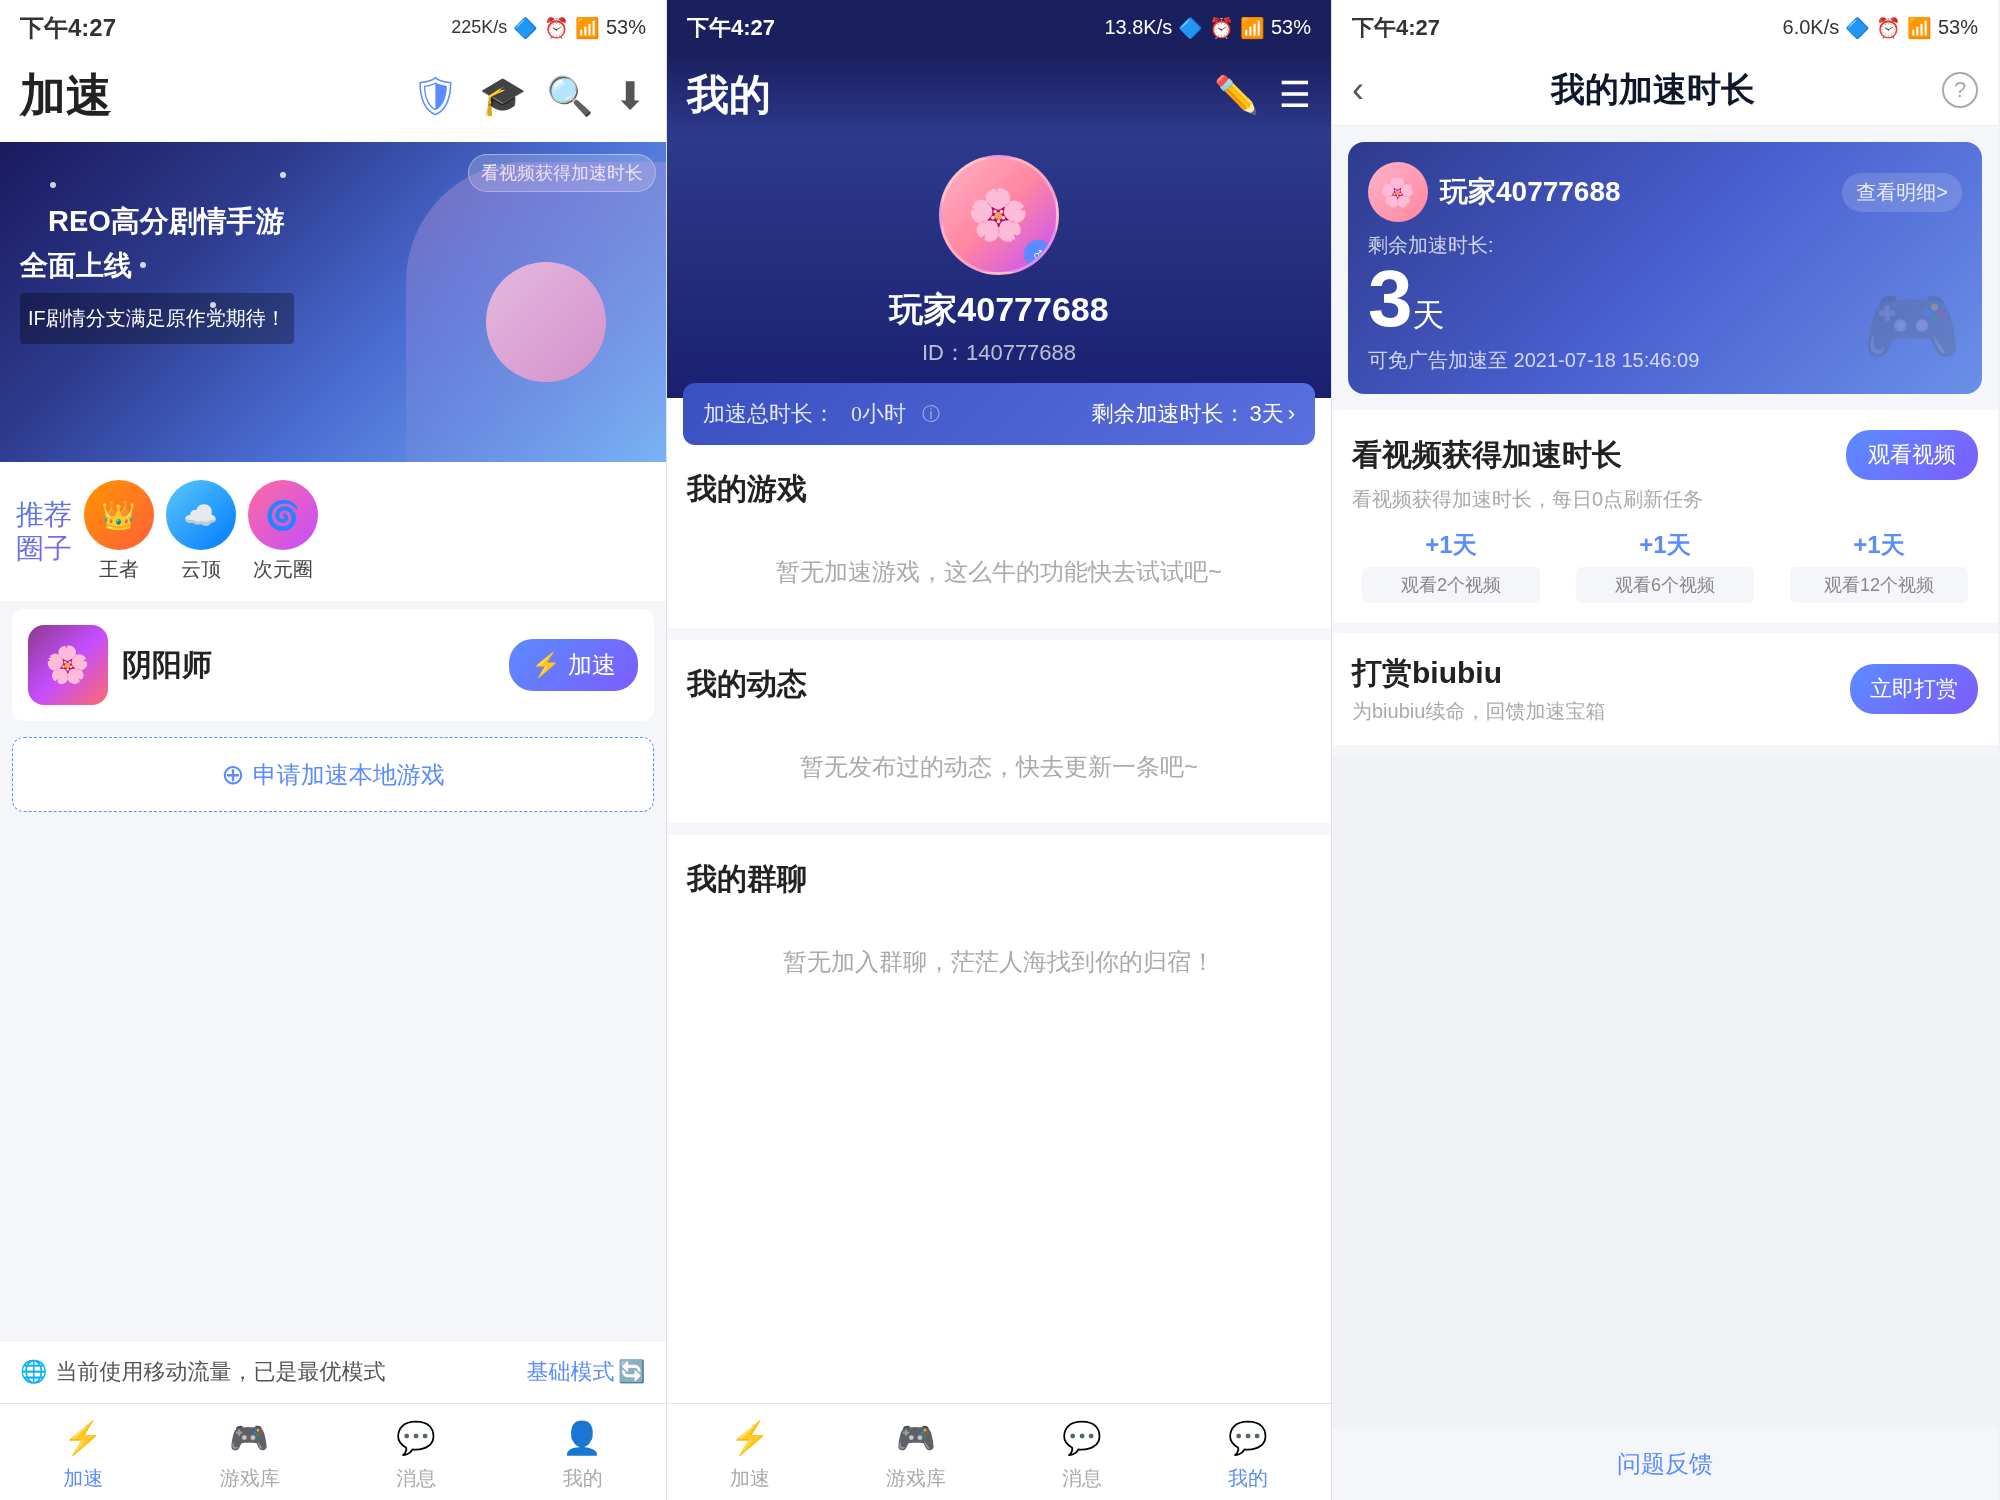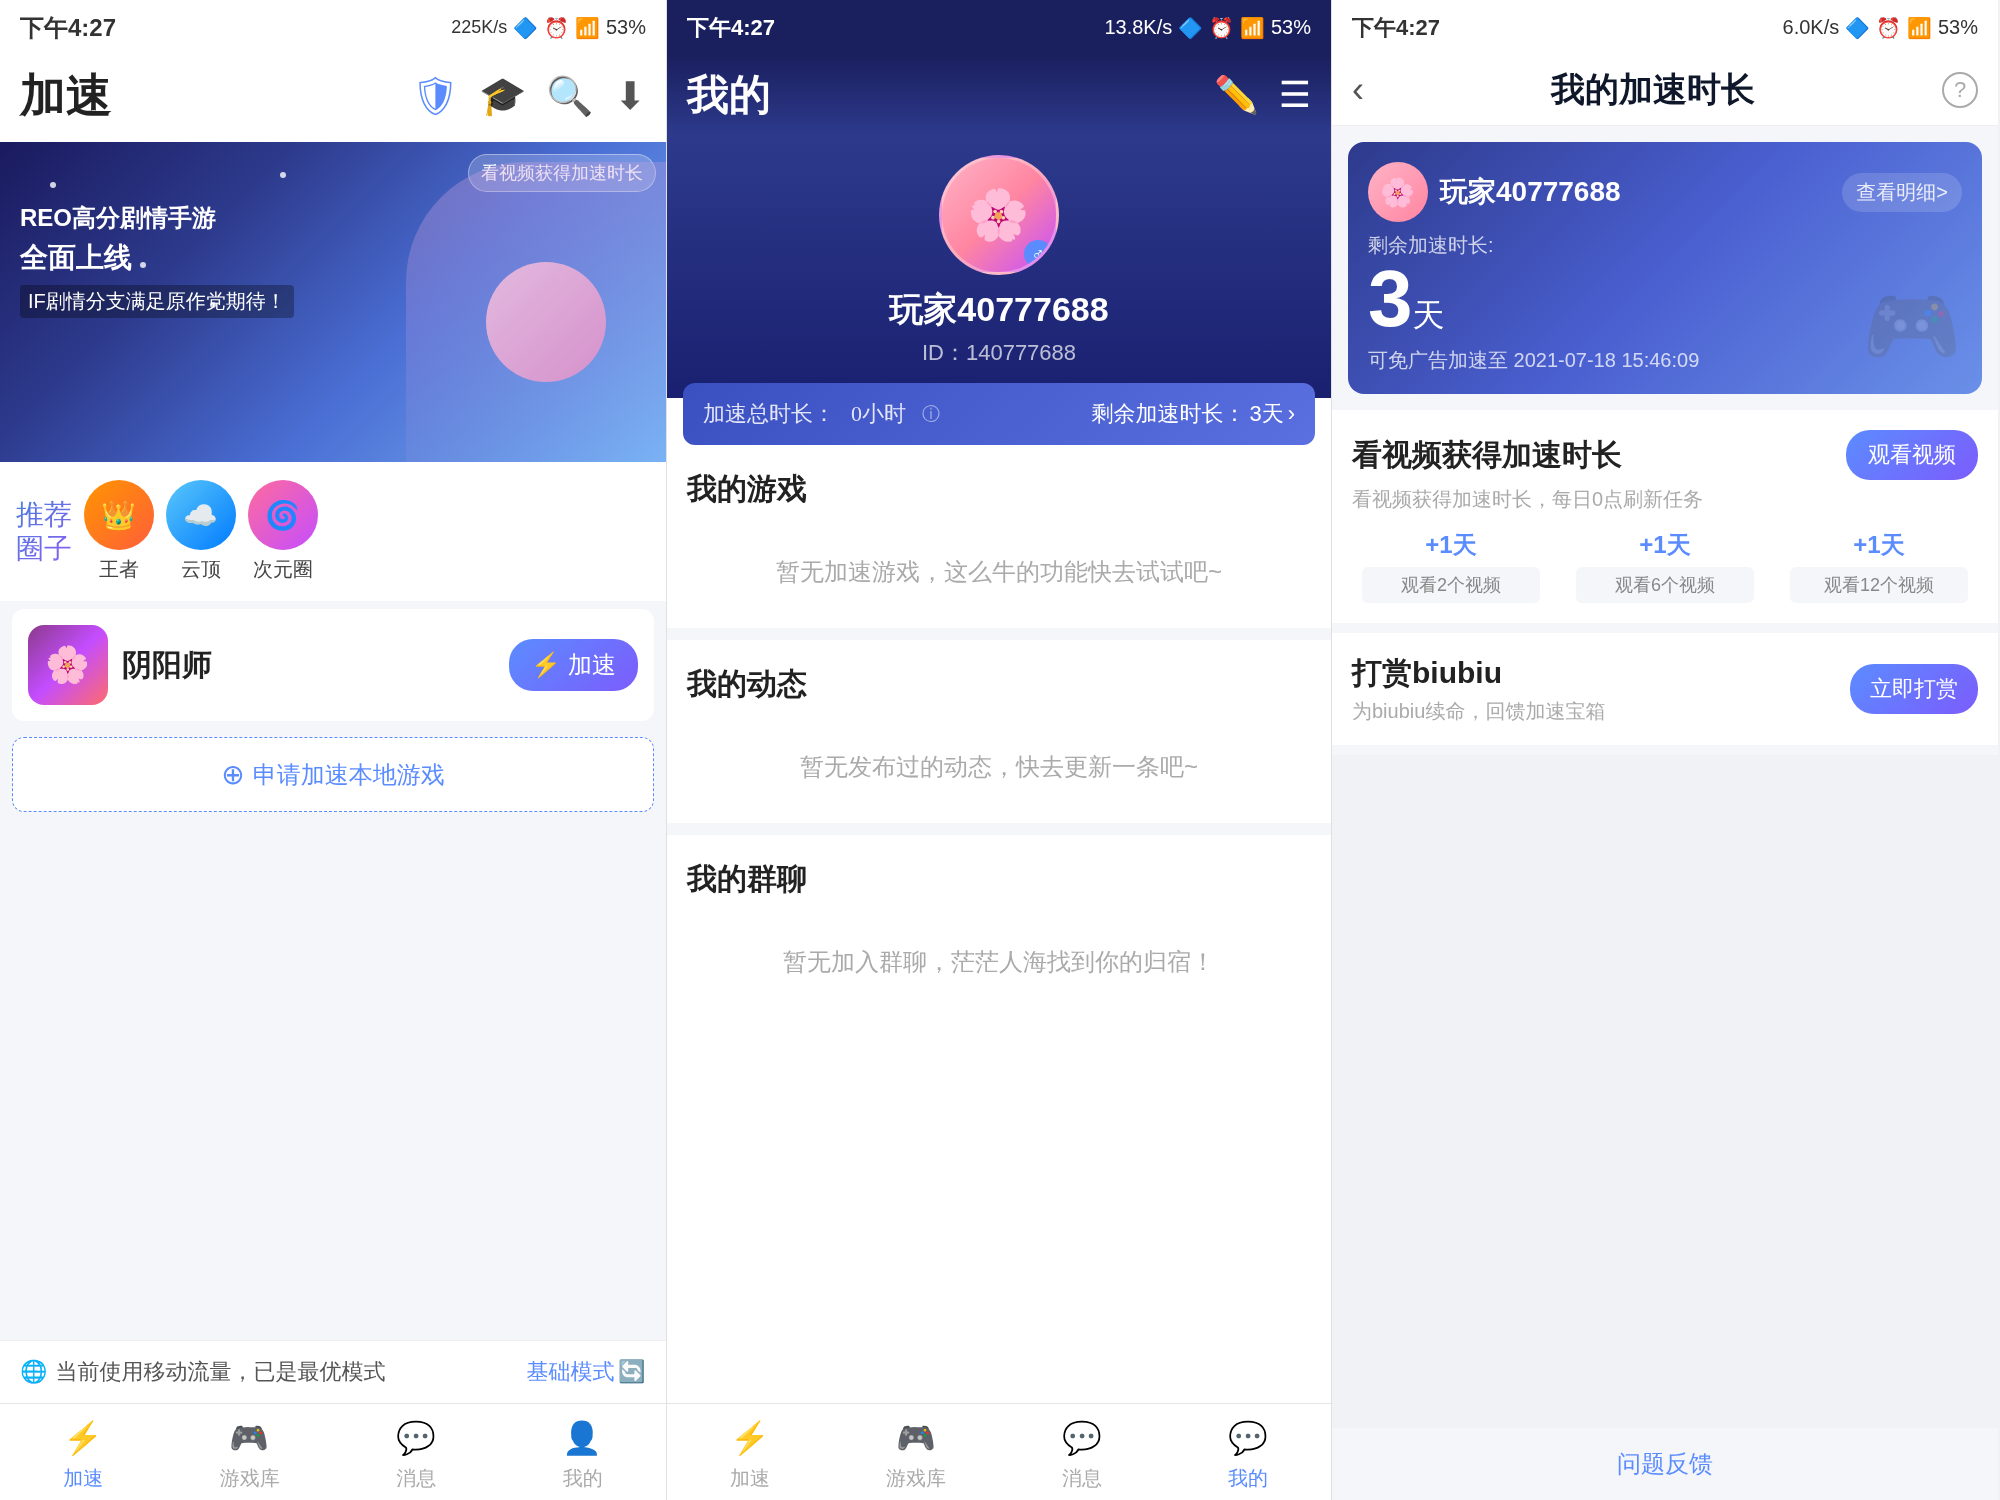--- a/index.html
+++ b/index.html
@@ -84,33 +84,34 @@
       border-radius: 20px;
       border: 1px solid rgba(255,255,255,0.4);
     }
     .banner-text {
       position: absolute;
       top: 60px;
       left: 20px;
       color: #fff;
     }
     .banner-text .line1 {
-      font-size: 24px;
+      font-size: 29px;
       font-weight: 700;
       margin-bottom: 5px;
+      margin-left: 28px;
     }
     .banner-text .line2 {
       font-size: 28px;
       font-weight: 900;
     }
     .banner-text .line3 {
       font-size: 20px;
       margin-top: 8px;
       background: rgba(0,0,0,0.3);
-      padding: 3px 8px;
+      padding: 12px 8px;
       border-radius: 4px;
     }
 
     
     .circles-section {
       background: #fff;
       padding: 18px 16px;
       display: flex;
       align-items: center;
       gap: 12px;

